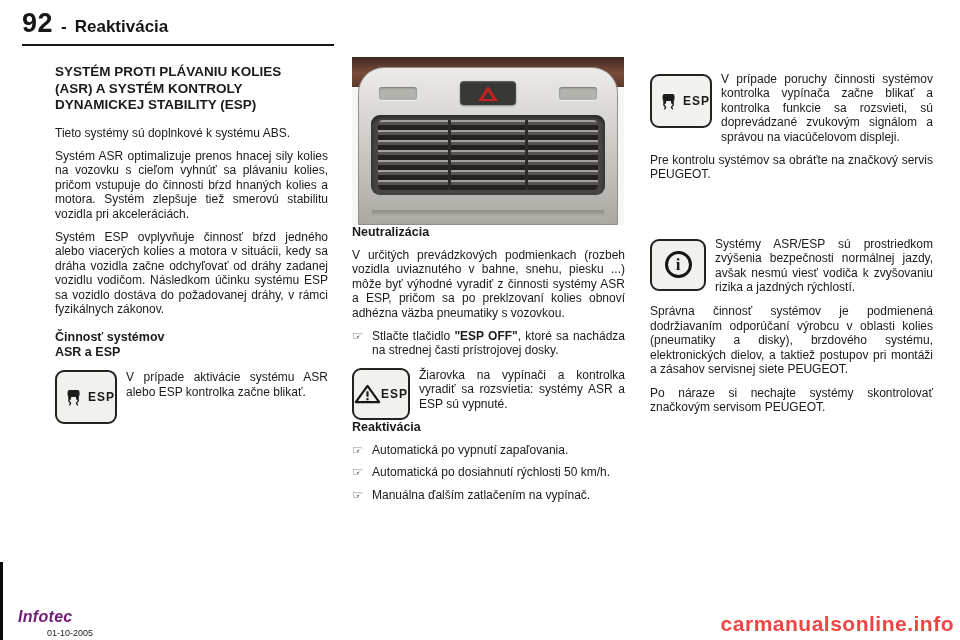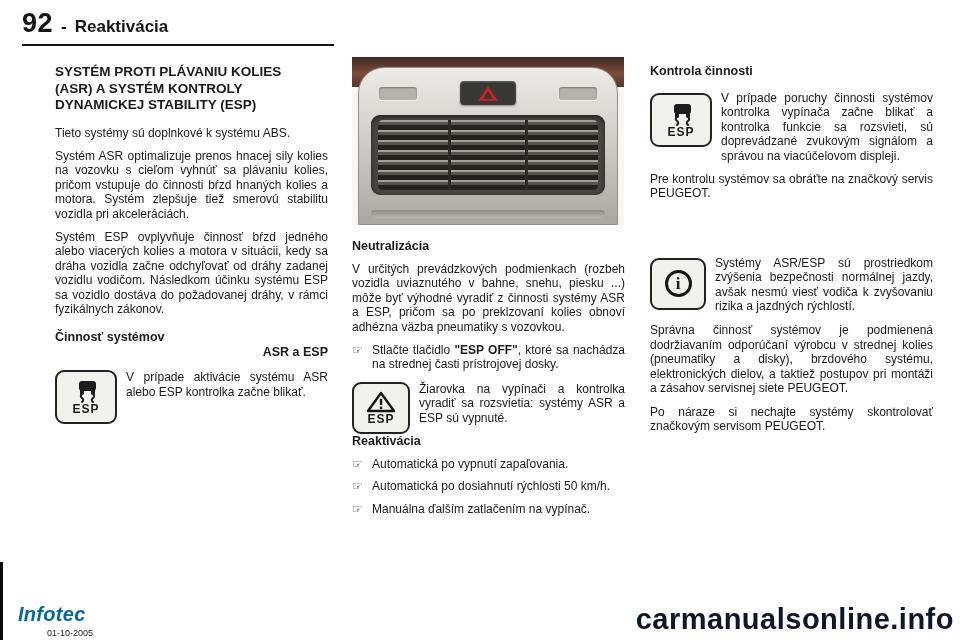--- a/index.html
+++ b/index.html
@@ -29,21 +29,21 @@
   
   .media { display:flow-root; margin-top:8px; }
   .media-flex { display:flex; gap:9px; margin-top:10px; }
   .media-flex .mtxt { flex:1; }
   .float-icon { float:left; margin:2px 9px 3px 0; }
 
   
   .warnbox {
     width:62px; height:54px; flex:none;
     border:2.5px solid #222; border-radius:9px; background:#f1f1ed;
-    display:flex; flex-direction:column; align-items:center; justify-content:center;
+    display:flex; flex-direction:row; align-items:center; justify-content:center;
   }
   .warnbox .esp-label { font-weight:bold; font-size:12px; letter-spacing:1px; line-height:12px; }
   .tribox { width:58px; height:52px; }
   .infobox { width:56px; height:52px; }
   .info-circle {
     width:27px; height:27px; border:3px solid #161616; border-radius:50%;
     display:flex; align-items:center; justify-content:center;
     font-family:"Liberation Serif","DejaVu Serif",serif; font-weight:bold; font-size:17px;
   }
 
@@ -73,25 +73,25 @@
     background:#474642; border-radius:9px; padding:5px 7px; box-shadow:inset 0 2px 5px rgba(0,0,0,.55); }
   .vent-slats { width:100%; height:100%; border-radius:5px;
     background:repeating-linear-gradient(180deg,#a3a29b 0 2.5px,#55544e 2.5px 5px,#23221f 5px 10px); }
   .vent-div { position:absolute; top:5px; bottom:5px; width:3px; background:#2b2a27; }
   .vent-div.d1 { left:33%; } .vent-div.d2 { left:66%; }
   .dash-bottom { position:absolute; left:12px; right:12px; bottom:6px; height:8px;
     background:linear-gradient(180deg,#8e8d87,#b5b4ae); border-radius:3px; }
 
   
   .binding-mark { position:absolute; left:0; bottom:0; width:3px; height:78px; background:#0a0a0a; }
-  .logo { position:absolute; left:18px; bottom:14px; font-size:20px; font-weight:bold; font-style:italic;
-    color:#0369a1; letter-spacing:.3px; }
+  .logo { position:absolute; left:18px; bottom:14px; font-size:16px; font-weight:bold; font-style:italic;
+    color:#701a75; letter-spacing:.3px; }
   .date { position:absolute; left:47px; bottom:2px; font-size:9px; color:#222; }
-  .watermark { position:absolute; right:6px; bottom:4px; font-size:29px; font-weight:bold;
-    color:#0f172a; letter-spacing:.5px; }
+  .watermark { position:absolute; right:6px; bottom:4px; font-size:21px; font-weight:bold;
+    color:#ef4444; letter-spacing:.5px; }
 </style>
 </head>
 <body>
 
 <div id="page">
 
   <div class="header">
     <span class="num">92</span>
     <span class="sep">-</span>
     <span class="title">Reaktivácia</span>
@@ -99,21 +99,21 @@
   <div class="header-rule"></div>
 
   <div id="col1" class="col">
     <div class="section-title">SYSTÉM PROTI PLÁVANIU KOLIES (ASR) A SYSTÉM KONTROLY DYNAMICKEJ STABILITY (ESP)</div>
     <p class="para">Tieto systémy sú doplnkové k systému ABS.</p>
     <p class="para">Systém ASR optimalizuje prenos hnacej sily kolies na vozovku s cieľom vyhnúť sa plávaniu kolies, pričom vstupuje do činnosti bŕzd hnaných kolies a motora. Systém zlepšuje tiež smerovú stabilitu vozidla pri akceleráciách.</p>
     <p class="para">Systém ESP ovplyvňuje činnosť bŕzd jedného alebo viacerých kolies a motora v situácii, kedy sa dráha vozidla začne odchyľovať od dráhy zadanej vozidlu vodičom. Následkom účinku systému ESP sa vozidlo dostáva do požadovanej dráhy, v rámci fyzikálnych zákonov.</p>
 
     <div class="subhead" style="margin-top:14px;">
       <span style="display:block;">Činnosť systémov</span>
-      <span style="display:block;text-align:right;">ASR a ESP</span>
+      <span style="display:block;">ASR a ESP</span>
     </div>
 
     <div class="media-flex">
       <div class="warnbox">
         <svg width="44" height="24" viewBox="0 0 44 24">
           <rect x="15" y="2" width="17" height="10" rx="3" fill="#1c1c1c"></rect>
           <rect x="16" y="11" width="4" height="4.5" fill="#1c1c1c"></rect>
           <rect x="27" y="11" width="4" height="4.5" fill="#1c1c1c"></rect>
           <path d="M18 15 q-2.5 2 0 4 q2.5 2 0 4" fill="none" stroke="#1c1c1c" stroke-width="2" stroke-linecap="round"></path>
           <path d="M29 15 q2.5 2 0 4 q-2.5 2 0 4" fill="none" stroke="#1c1c1c" stroke-width="2" stroke-linecap="round"></path>
@@ -138,21 +138,21 @@
         </div>
         <div class="vents">
           <div class="vent-slats"></div>
           <div class="vent-div d1"></div>
           <div class="vent-div d2"></div>
         </div>
         <div class="dash-bottom"></div>
       </div>
     </div>
 
-    <div class="subhead" style="margin-top:14px; margin-bottom:8px;">Neutralizácia</div>
+    <div class="subhead" style="margin-bottom:8px;">Neutralizácia</div>
     <p class="para">V určitých prevádzkových podmienkach (rozbeh vozidla uviaznutého v bahne, snehu, piesku ...) môže byť výhodné vyradiť z činnosti systémy ASR a ESP, pričom sa po preklzovaní kolies obnoví adhézna väzba pneumatiky s vozovkou.</p>
 
     <div class="step">
       <span class="glyph">☞</span>
       <span class="stext"><span>Stlačte tlačidlo </span><strong>"ESP OFF"</strong><span>, ktoré sa nachádza na strednej časti prístrojovej dosky.</span></span>
     </div>
 
     <div class="media-flex">
       <div class="warnbox tribox">
         <svg width="30" height="22" viewBox="0 0 30 22">
@@ -175,21 +175,20 @@
       <span class="glyph">☞</span>
       <span class="stext">Automatická po dosiahnutí rýchlosti 50 km/h.</span>
     </div>
     <div class="step">
       <span class="glyph">☞</span>
       <span class="stext">Manuálna ďalším zatlačením na vypínač.</span>
     </div>
   </div>
 
   <div id="col3" class="col">
-    <div class="subhead" style="margin-bottom:12px;">Kontrola činnosti</div>
 
     <div class="media">
       <div class="warnbox float-icon">
         <svg width="44" height="24" viewBox="0 0 44 24">
           <rect x="15" y="2" width="17" height="10" rx="3" fill="#1c1c1c"></rect>
           <rect x="16" y="11" width="4" height="4.5" fill="#1c1c1c"></rect>
           <rect x="27" y="11" width="4" height="4.5" fill="#1c1c1c"></rect>
           <path d="M18 15 q-2.5 2 0 4 q2.5 2 0 4" fill="none" stroke="#1c1c1c" stroke-width="2" stroke-linecap="round"></path>
           <path d="M29 15 q2.5 2 0 4 q-2.5 2 0 4" fill="none" stroke="#1c1c1c" stroke-width="2" stroke-linecap="round"></path>
         </svg>
@@ -200,21 +199,21 @@
 
     <p class="para" style="margin-top:9px;">Pre kontrolu systémov sa obráťte na značkový servis PEUGEOT.</p>
 
     <div class="media" style="margin-top:55px;">
       <div class="warnbox infobox float-icon">
         <div class="info-circle">i</div>
       </div>
       <p>Systémy ASR/ESP sú prostriedkom zvýšenia bezpečnosti normálnej jazdy, avšak nesmú viesť vodiča k zvyšovaniu rizika a jazdných rýchlostí.</p>
     </div>
 
-    <p class="para" style="margin-top:10px;">Správna činnosť systémov je podmienená dodržiavaním odporúčaní výrobcu v strednej kolies (pneumatiky a disky), brzdového systému, elektronických dielov, a taktiež postupov pri montáži a zásahov servisnej siete PEUGEOT.</p>
+    <p class="para" style="margin-top:10px;">Správna činnosť systémov je podmienená dodržiavaním odporúčaní výrobcu v oblasti kolies (pneumatiky a disky), brzdového systému, elektronických dielov, a taktiež postupov pri montáži a zásahov servisnej siete PEUGEOT.</p>
     <p class="para">Po náraze si nechajte systémy skontrolovať značkovým servisom PEUGEOT.</p>
   </div>
 
   <div class="binding-mark"></div>
   <div class="logo">Infotec</div>
   <div class="date">01-10-2005</div>
   <div class="watermark">carmanualsonline.info</div>
 </div>
 
 </body></html>

